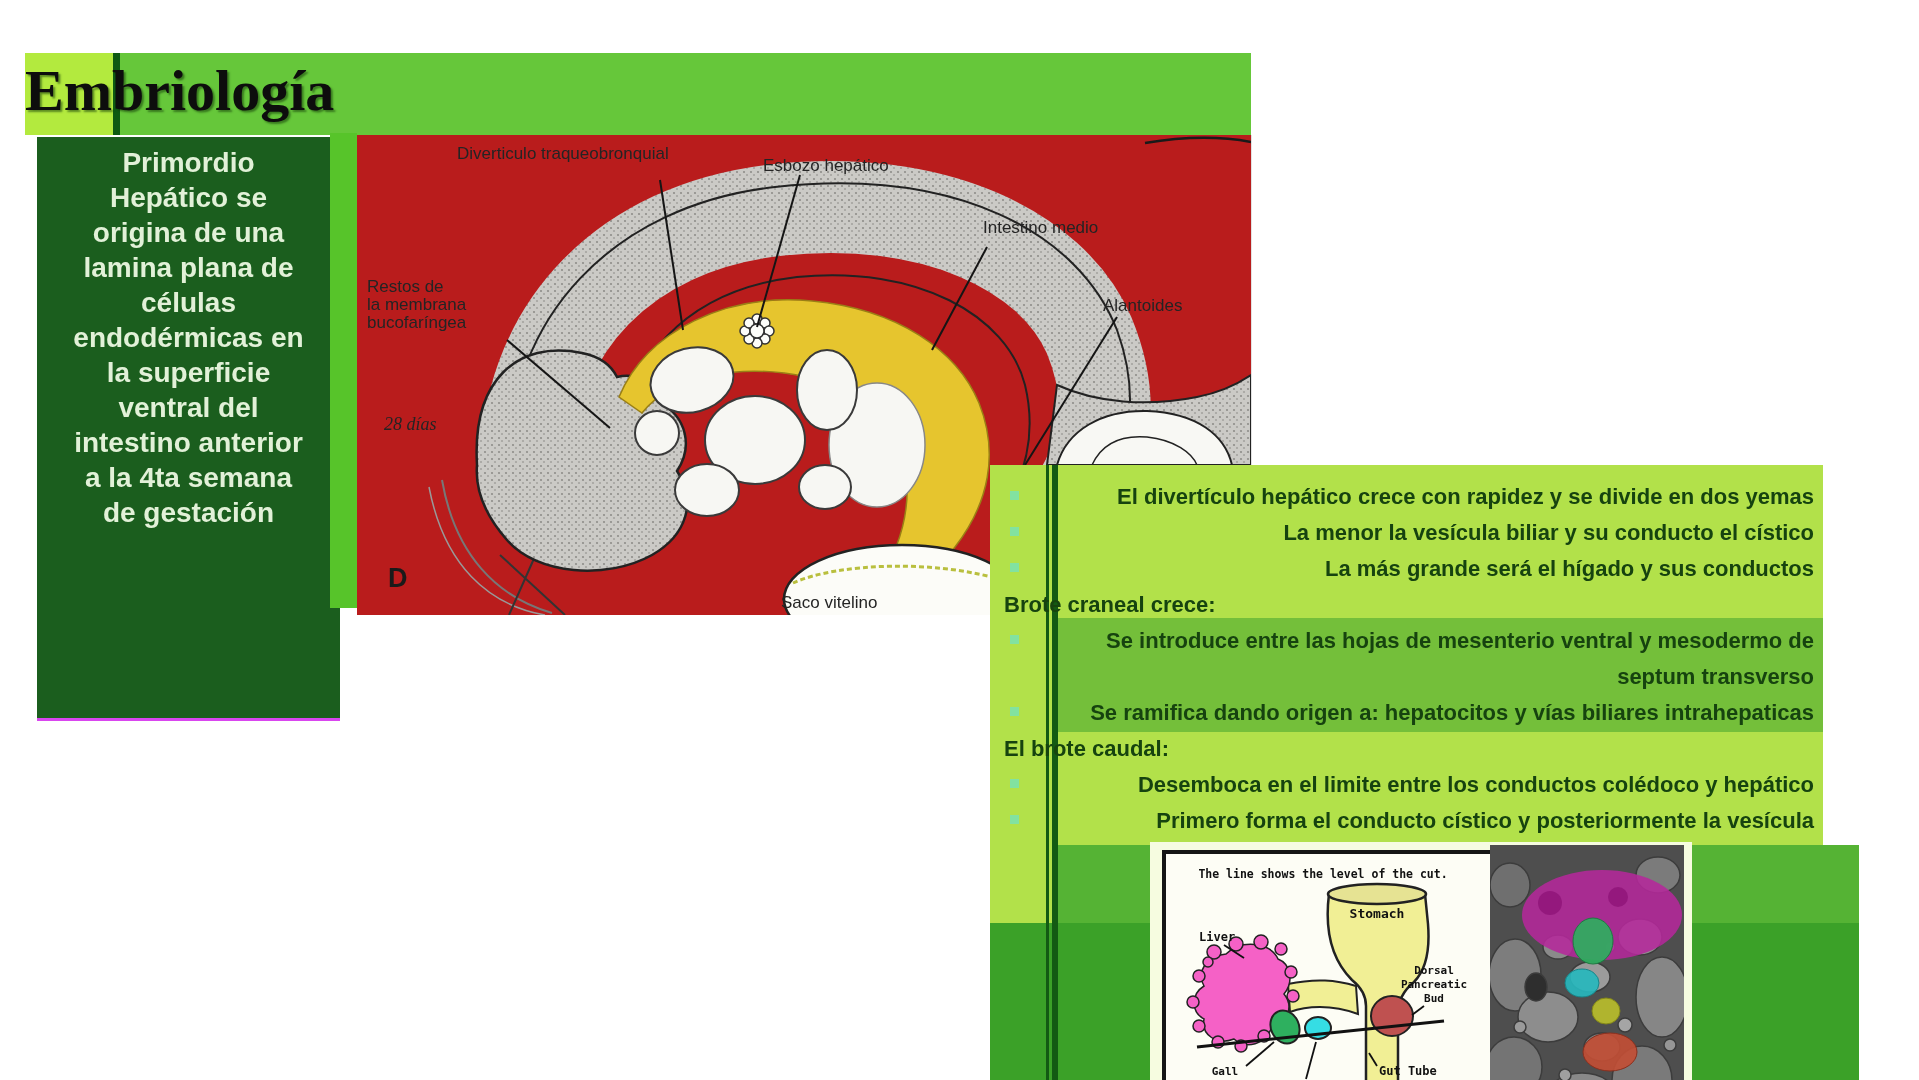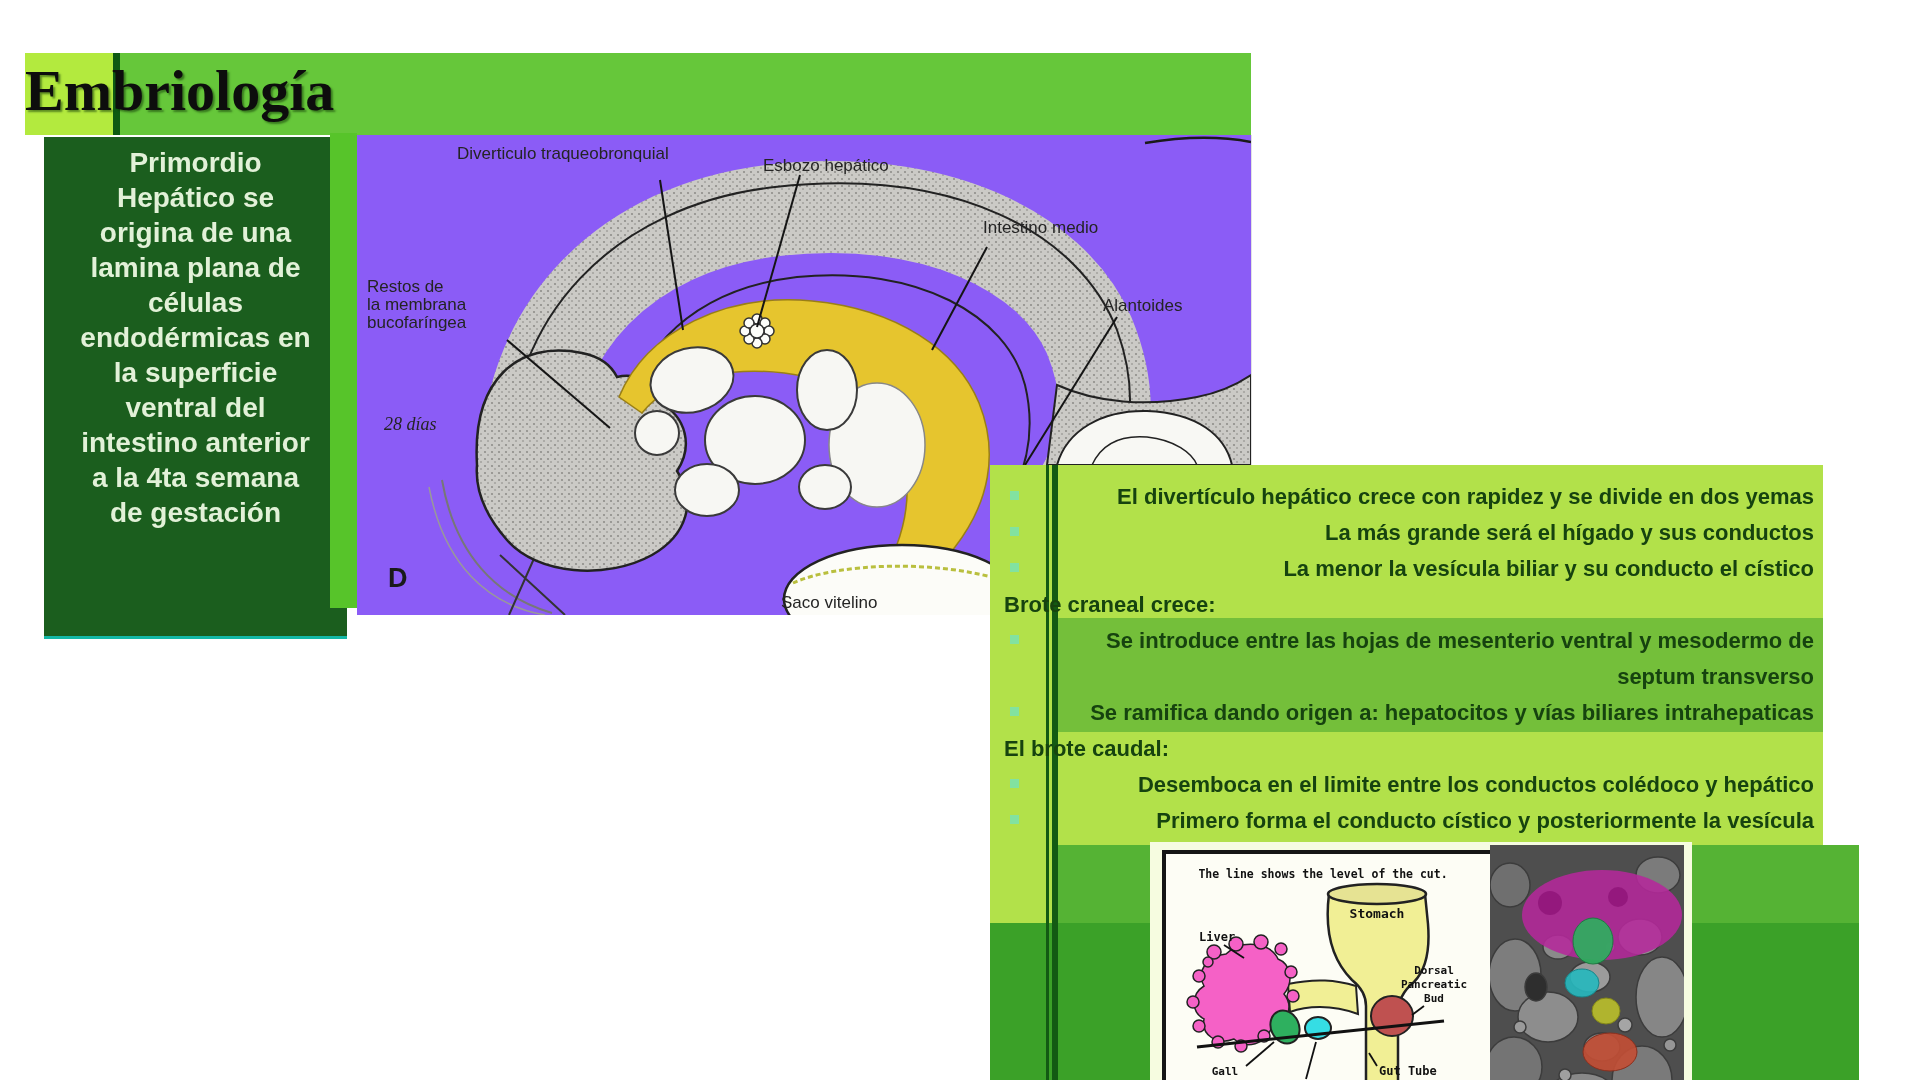--- a/index.html
+++ b/index.html
@@ -8,28 +8,28 @@
 
   
   .title-band{position:absolute;left:25px;top:13px;width:1226px;height:82px;background:#66c73a;}
   .title-sq{position:absolute;left:25px;top:13px;width:88px;height:82px;background:#b3ea3e;}
   .title-stripe{position:absolute;left:113px;top:13px;width:7px;height:82px;background:#0e5a12;}
   .slide-title{position:absolute;left:25px;top:18px;width:700px;
       font-family:"Liberation Serif",serif;font-weight:bold;font-size:58px;line-height:66px;
       color:#0d0d0d;letter-spacing:0px;text-shadow:2px 2px 2px rgba(20,60,10,.55);}
 
   
-  .left-box{position:absolute;left:44px;top:97px;width:303px;height:502px;background:#1b5e1e;
-      border-bottom:3px solid #14b8a6;box-sizing:border-box;}
+  .left-box{position:absolute;left:37px;top:97px;width:303px;height:584px;background:#1b5e1e;
+      border-bottom:3px solid #d946ef;box-sizing:border-box;}
   .left-box-text{position:absolute;left:0;top:8px;width:100%;text-align:center;
       font-weight:bold;font-size:28px;line-height:35px;color:#e2f1d8;white-space:pre-line;}
   .green-stripe{position:absolute;left:330px;top:93px;width:27px;height:475px;background:#57c42a;}
 
   
-  .diagram{position:absolute;left:357px;top:95px;width:894px;height:480px;background:#8b5cf6;
+  .diagram{position:absolute;left:357px;top:95px;width:894px;height:480px;background:#b91c1c;
       border-right:1px solid #e2e2e2;}
   .diagram svg{display:block;}
   .dlabel{font-family:"Liberation Sans",sans-serif;font-size:17px;fill:#242424;}
   .dlabel-i{font-family:"Liberation Serif",serif;font-style:italic;font-size:18px;fill:#242424;}
   .dlabel-D{font-family:"Liberation Sans",sans-serif;font-weight:bold;font-size:27px;fill:#1a1a1a;}
 
   
   .bullet-panel{position:absolute;left:990px;top:425px;width:833px;height:458px;background:#b2e14a;}
   .bullet-band{position:absolute;left:1056px;top:578px;width:767px;height:114px;background:#74bf3a;}
   .green-mid{position:absolute;left:1056px;top:805px;width:803px;height:78px;background:#55b334;}
@@ -148,22 +148,22 @@
 
   <div class="bullet-panel"></div>
   <div class="bullet-band"></div>
   <div class="green-mid"></div>
   <div class="green-dark"></div>
   <div class="vline-a"></div>
   <div class="vline-b"></div>
 
   <div class="bullets">
     <div class="b-item"><span class="b-marker"></span><span>El divertículo hepático crece con rapidez y se divide en dos yemas</span></div>
+    <div class="b-item"><span class="b-marker"></span><span>La menor  la vesícula biliar y su conducto  el cístico</span></div>
     <div class="b-item"><span class="b-marker"></span><span>La más grande será el hígado y sus conductos</span></div>
-    <div class="b-item"><span class="b-marker"></span><span>La menor  la vesícula biliar y su conducto  el cístico</span></div>
     <div class="b-head">Brote craneal crece:</div>
     <div class="b-item"><span class="b-marker"></span><span>Se introduce entre las hojas de mesenterio ventral y mesodermo de septum transverso</span></div>
     <div class="b-item"><span class="b-marker"></span><span>Se ramifica dando origen a: hepatocitos y vías biliares intrahepaticas</span></div>
     <div class="b-head">El brote caudal:</div>
     <div class="b-item"><span class="b-marker"></span><span>Desemboca en el limite entre los conductos colédoco y hepático</span></div>
     <div class="b-item"><span class="b-marker"></span><span>Primero forma  el conducto cístico y posteriormente la vesícula</span></div>
   </div>
 
   <div class="fig-cream"></div>
 

